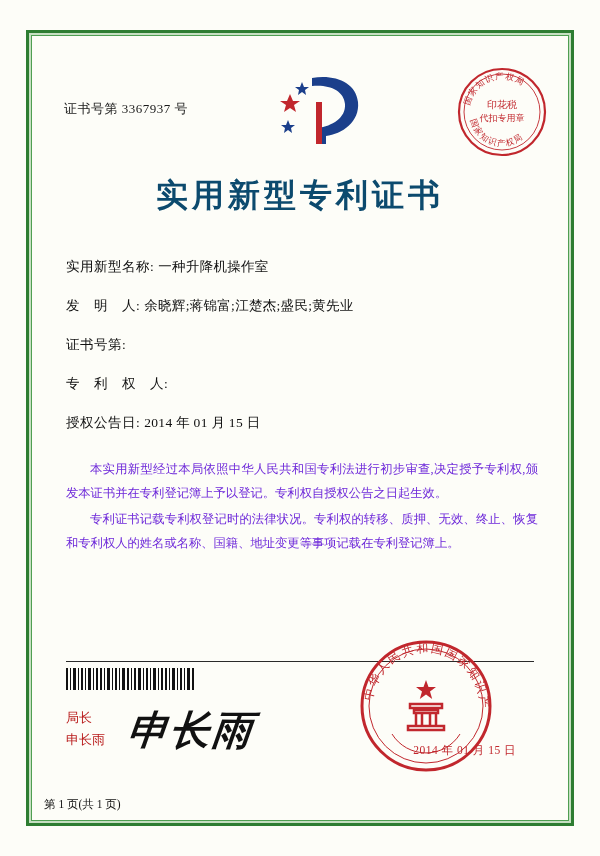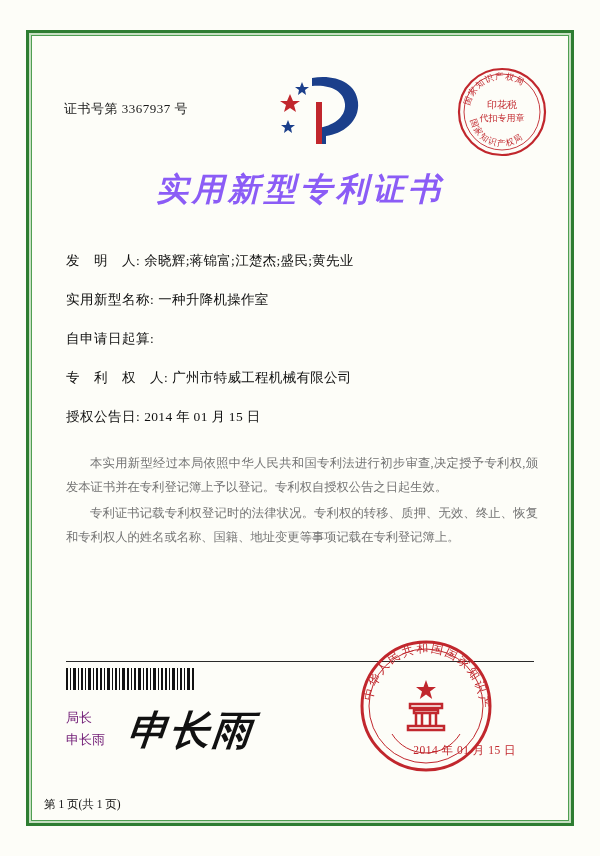--- a/index.html
+++ b/index.html
@@ -84,23 +84,23 @@
     width: 92px;
     height: 92px;
   }
 
   
   .doc-title {
     text-align: center;
     font-size: 32px;
     font-weight: bold;
     letter-spacing: 4px;
-    color: #8b5cf6;
+    color: #0c4a6e;
+    margin-top: 6px;
     font-family: "Liberation Serif", serif;
-    font-style: italic;
   }
 
   
   .fields {
     margin-top: 40px;
     padding-left: 22px;
   }
   .field-row {
     display: flex;
     align-items: baseline;
@@ -117,21 +117,21 @@
     letter-spacing: 0.3px;
   }
 
   
   .body-text {
     margin-top: 26px;
     padding-left: 22px;
     padding-right: 18px;
     font-size: 12.3px;
     line-height: 1.95;
-    color: #737373;
+    color: #6d28d9;
     text-align: justify;
   }
   .body-text p {
     margin: 0 0 2px 0;
     text-indent: 24px;
   }
 
   
   .barcode {
     position: absolute;
@@ -141,21 +141,21 @@
     height: 22px;
   }
 
   
   .sig-block {
     position: absolute;
     left: 22px;
     bottom: 56px;
     font-size: 13px;
     line-height: 1.75;
-    color: #701a75;
+    color: #b91c1c;
   }
   .sig-script {
     position: absolute;
     left: 84px;
     bottom: 50px;
     font-size: 40px;
     font-family: "Liberation Serif", serif;
     font-style: italic;
     font-weight: bold;
     color: #111;
@@ -240,33 +240,32 @@
           <text x="46" y="42" font-size="10" fill="#c1272d" text-anchor="middle" font-family="Liberation Serif, serif">印花税</text>
           <text x="46" y="55" font-size="9" fill="#c1272d" text-anchor="middle" font-family="Liberation Serif, serif">代扣专用章</text>
         </svg>
       </div>
     </div>
 
     <div class="doc-title">实用新型专利证书</div>
 
     <div class="fields">
       <div class="field-row">
+        <span class="field-label">实用新型名称:</span>
+        <span class="field-value">一种升降机操作室</span>
+      </div>
+      <div class="field-row">
         <span class="field-label">发　明　人:</span>
         <span class="field-value">余晓辉;蒋锦富;江楚杰;盛民;黄先业</span>
       </div>
       <div class="field-row">
-        <span class="field-label">实用新型名称:</span>
-        <span class="field-value">一种升降机操作室</span>
-      </div>
-      <div class="field-row">
-        <span class="field-label">自申请日起算:</span>
+        <span class="field-label">证书号第:</span>
       </div>
       <div class="field-row">
         <span class="field-label">专　利　权　人:</span>
-        <span class="field-value">广州市特威工程机械有限公司</span>
       </div>
       <div class="field-row">
         <span class="field-label">授权公告日:</span>
         <span class="field-value">2014 年 01 月 15 日</span>
       </div>
     </div>
 
     <div class="body-text">
       <p>本实用新型经过本局依照中华人民共和国专利法进行初步审查,决定授予专利权,颁发本证书并在专利登记簿上予以登记。专利权自授权公告之日起生效。</p>
       <p>专利证书记载专利权登记时的法律状况。专利权的转移、质押、无效、终止、恢复和专利权人的姓名或名称、国籍、地址变更等事项记载在专利登记簿上。</p>

